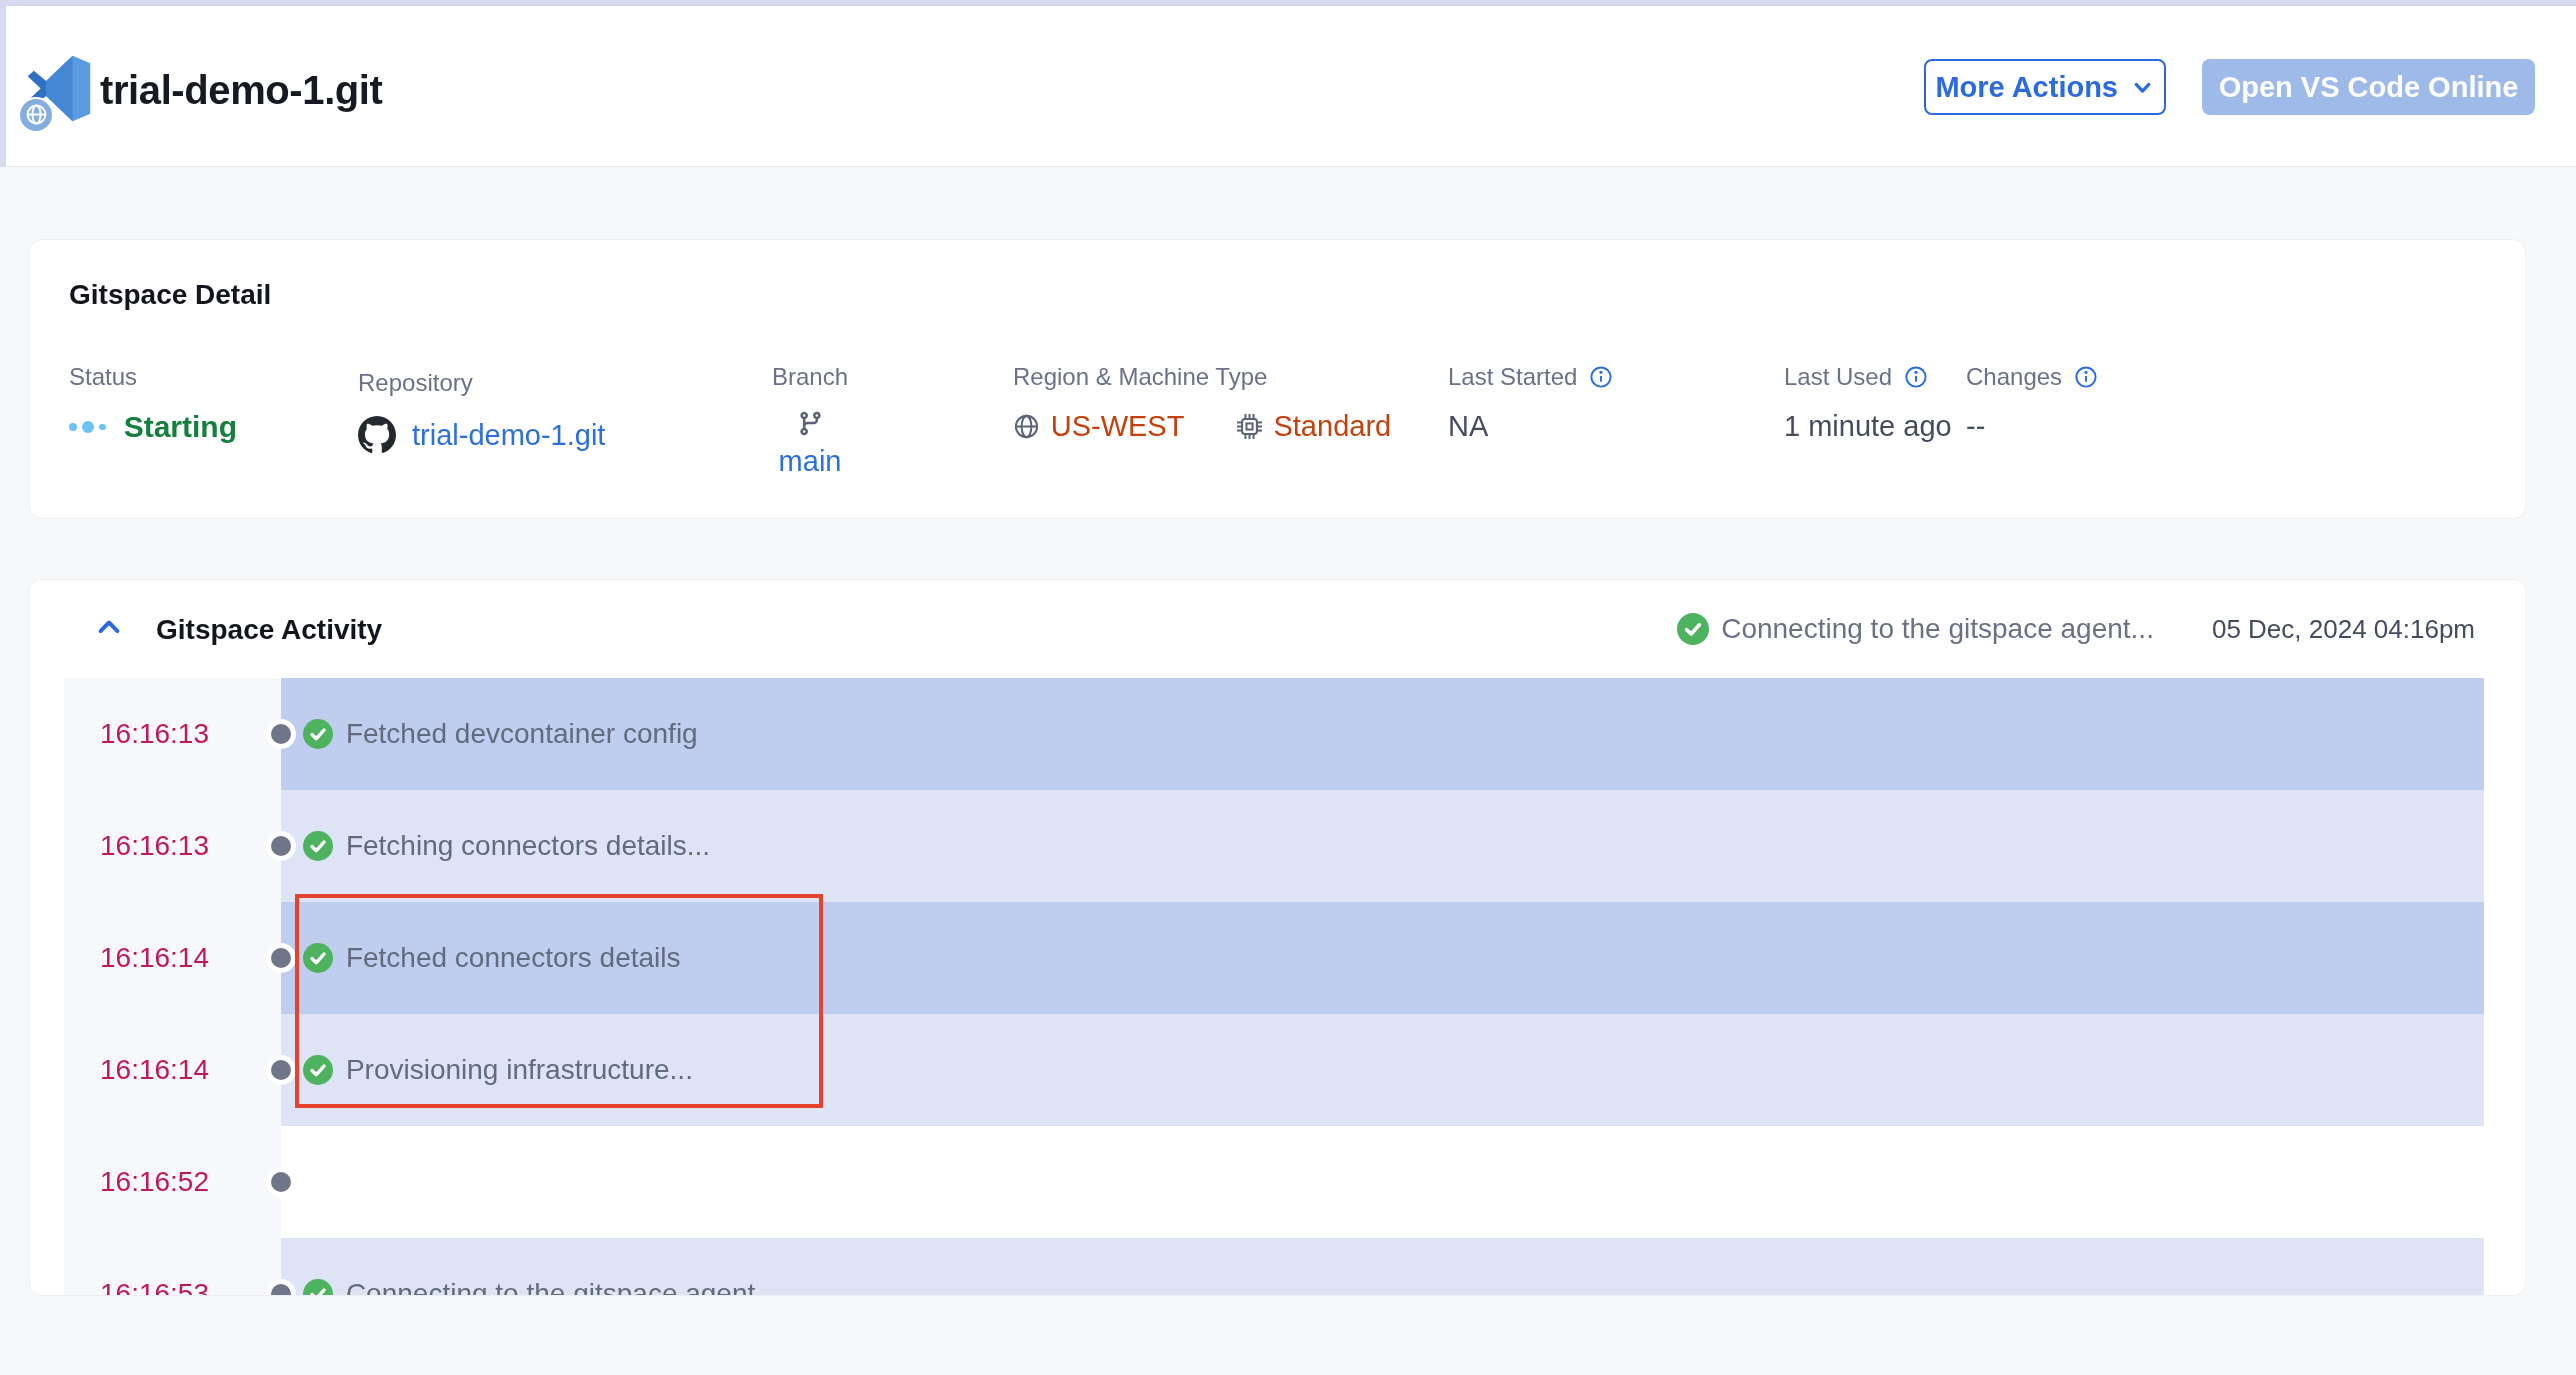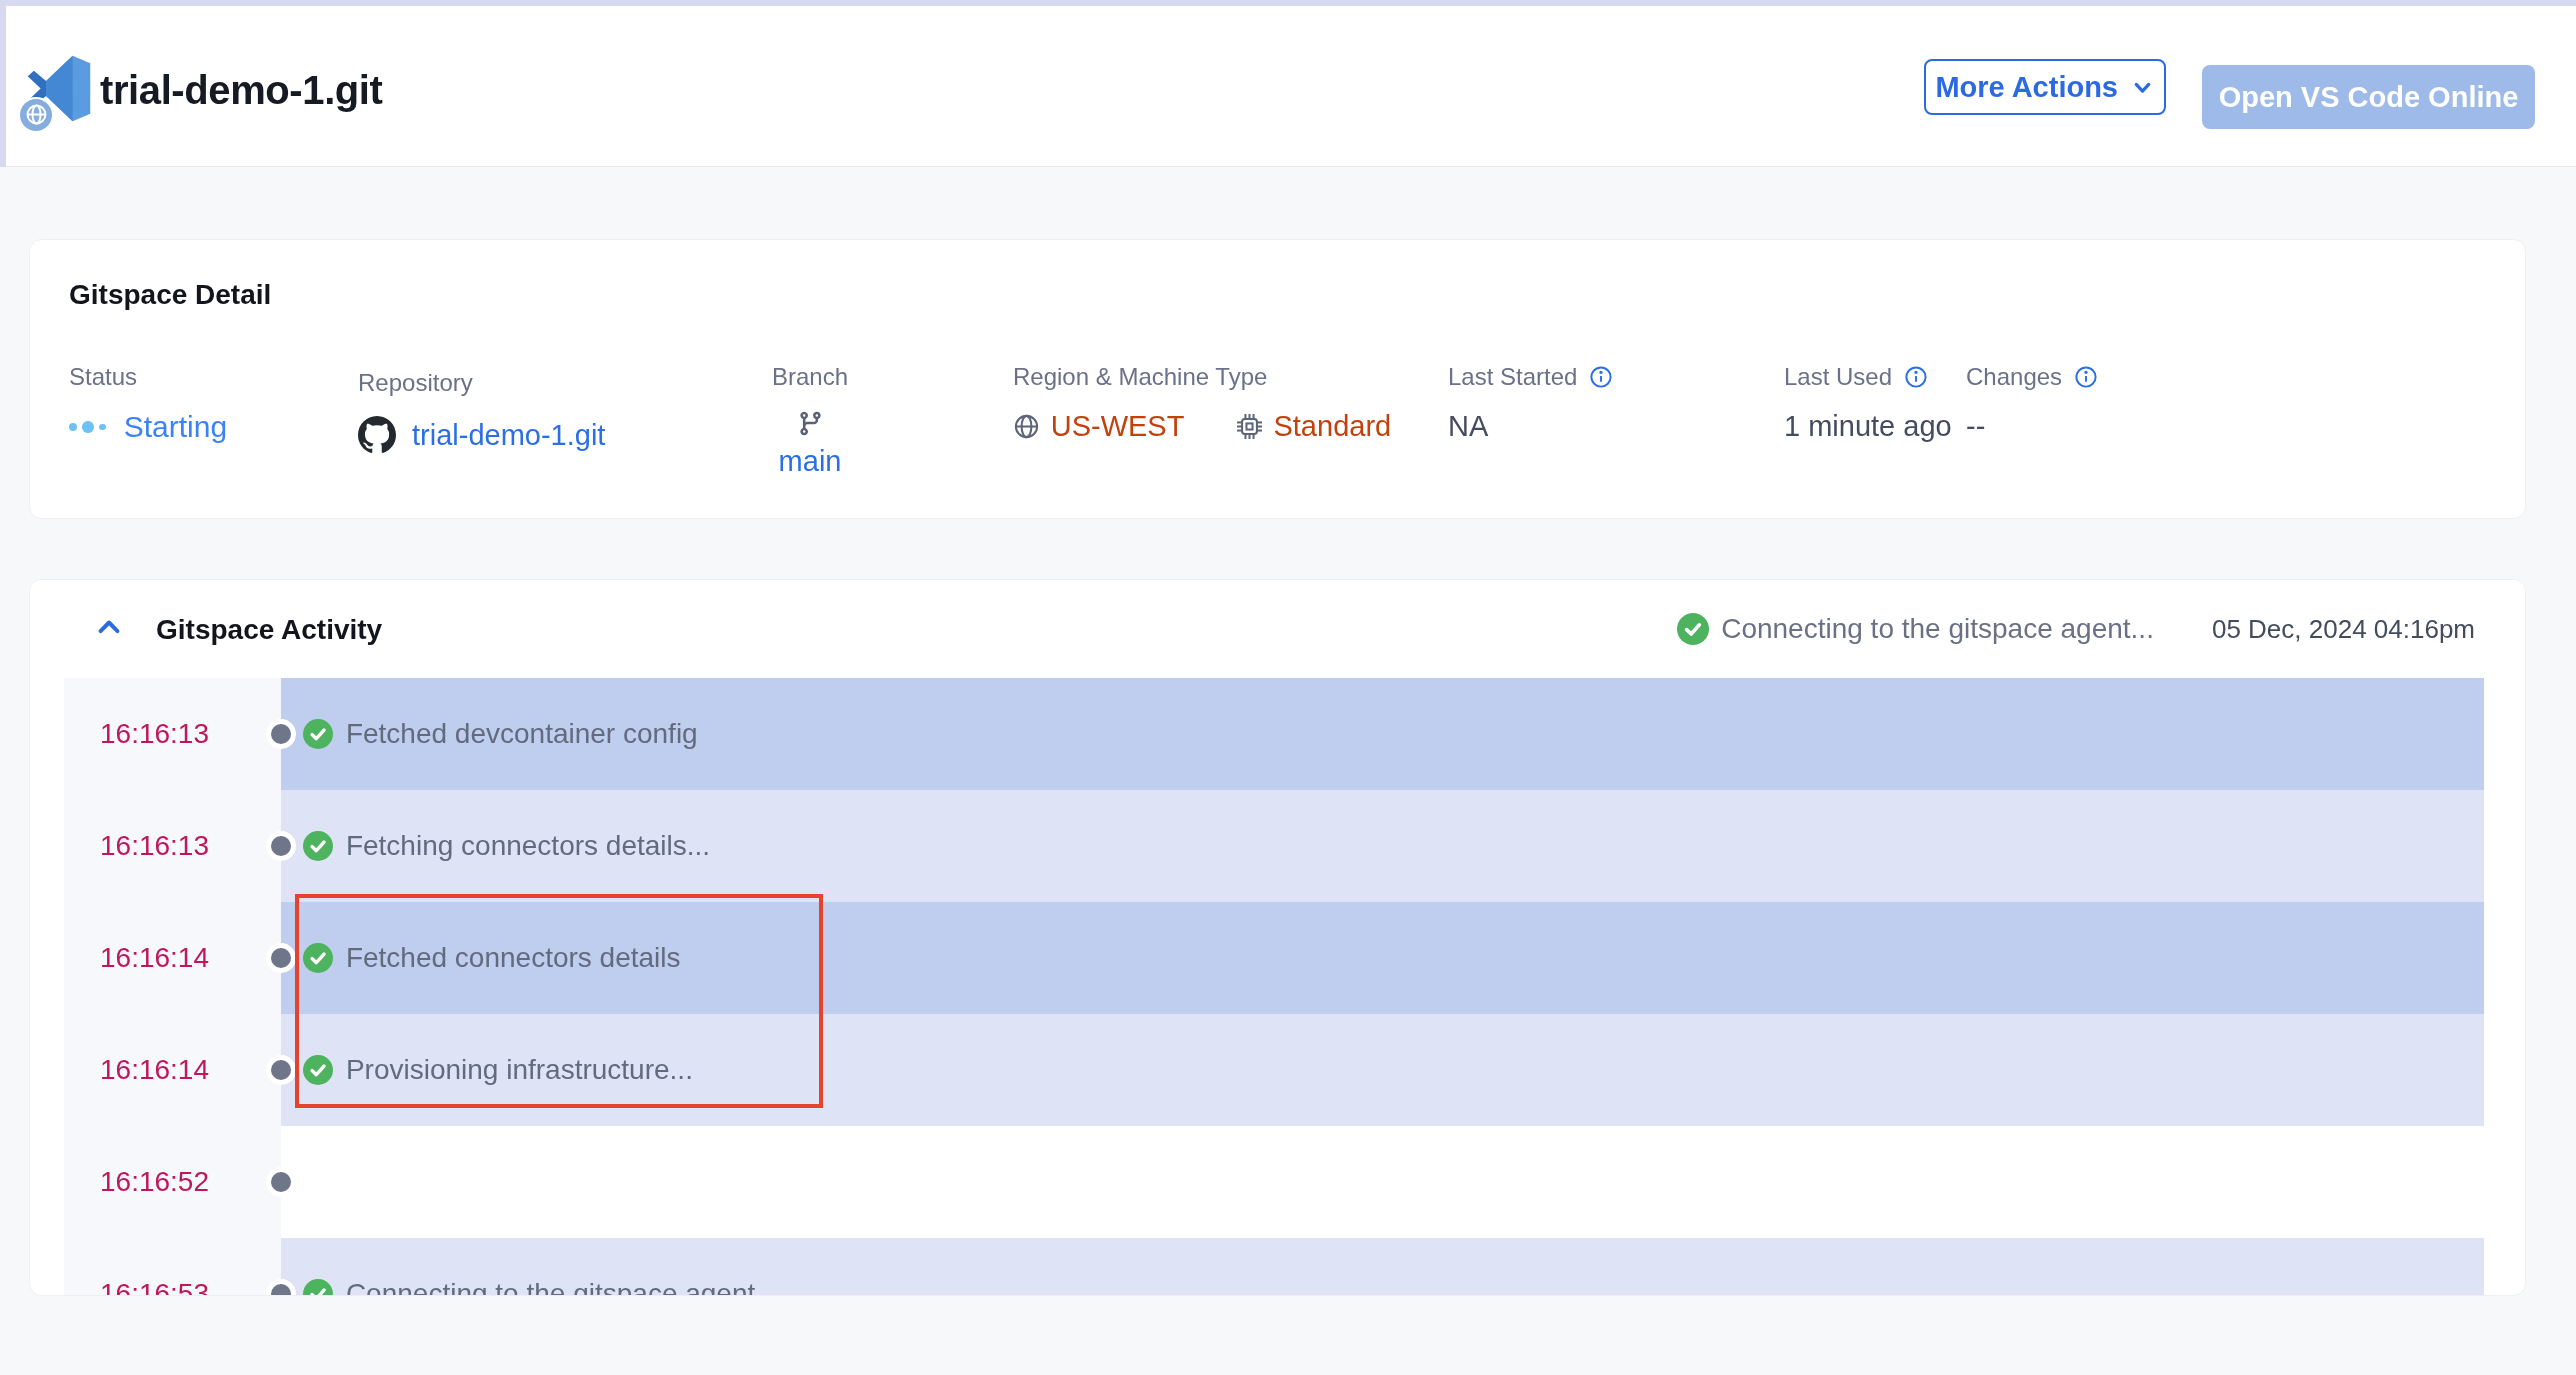--- a/index.html
+++ b/index.html
@@ -29,43 +29,43 @@
     position:absolute; left:100px; top:68px; font-size:40px; font-weight:700;
     color:#161a22; letter-spacing:-0.4px;
   }
   .btn-outline {
     position:absolute; left:1924px; top:59px; width:242px; height:56px;
     border:2.2px solid #2c6ae1; border-radius:8px; background:#ffffff;
     color:#2c6ae1; font-size:29px; font-weight:700; font-family:inherit;
     display:flex; align-items:center; justify-content:center; gap:11.6px; cursor:pointer;
   }
   .btn-primary-disabled {
-    position:absolute; left:2202px; top:59px; width:333px; height:64px;
+    position:absolute; left:2202px; top:59px; width:333px; height:56px;
     border:none; border-radius:8px; background:#9dbae9;
     color:#ffffff; font-size:29px; font-weight:700; font-family:inherit;
-    display:flex; align-items:center; justify-content:center; cursor:default;margin-top:6px;
+    display:flex; align-items:center; justify-content:center; cursor:default;
   }
 
   
   .card {
     position:absolute; left:29px; width:2497px; background:#ffffff;
     border:0.9px solid #edeff4; border-radius:12.5px;
   }
   .card-detail { top:239px; height:280px; }
   .card-activity { top:579px; height:717px; overflow:hidden; }
 
   .detail-title { position:absolute; left:39px; top:39px; font-size:28px; font-weight:700; color:#12151c; }
 
   .field { position:absolute; top:123px; }
   .field-label { font-size:24px; color:#6a7188; display:flex; align-items:center; gap:11.6px; }
   .field-value { margin-top:19px; display:flex; align-items:center; font-size:29px; color:#454c60; }
   .f-status { left:39px; }   .f-repo { left:328px;margin-top:6px; }  .f-branch { left:742px; }
   .f-region { left:983px; } .f-started { left:1418px; } .f-used { left:1754px; } .f-changes { left:1936px; }
 
-  .status-value { color:#3b82f6; font-weight:400; font-size:30px; }
+  .status-value { color:#15803d; font-weight:700; font-size:30px; }
   .status-dots { display:inline-flex; align-items:center; gap:5.4px; margin-right:18px; }
   .status-dots i { display:block; border-radius:50%; background:#6ec1f5; }
   .status-dots i:nth-child(1){ width:8px;  height:8px; }
   .status-dots i:nth-child(2){ width:11.6px; height:11.6px; }
   .status-dots i:nth-child(3){ width:6.3px;  height:6.3px; }
 
   .link { color:#2b6fe3; cursor:pointer; }
   .repo-row  { gap:16px; }
   .branch-row{ gap:8px;flex-direction:column; }
   .region-row{ gap:10.7px; color:#c2410c; }

